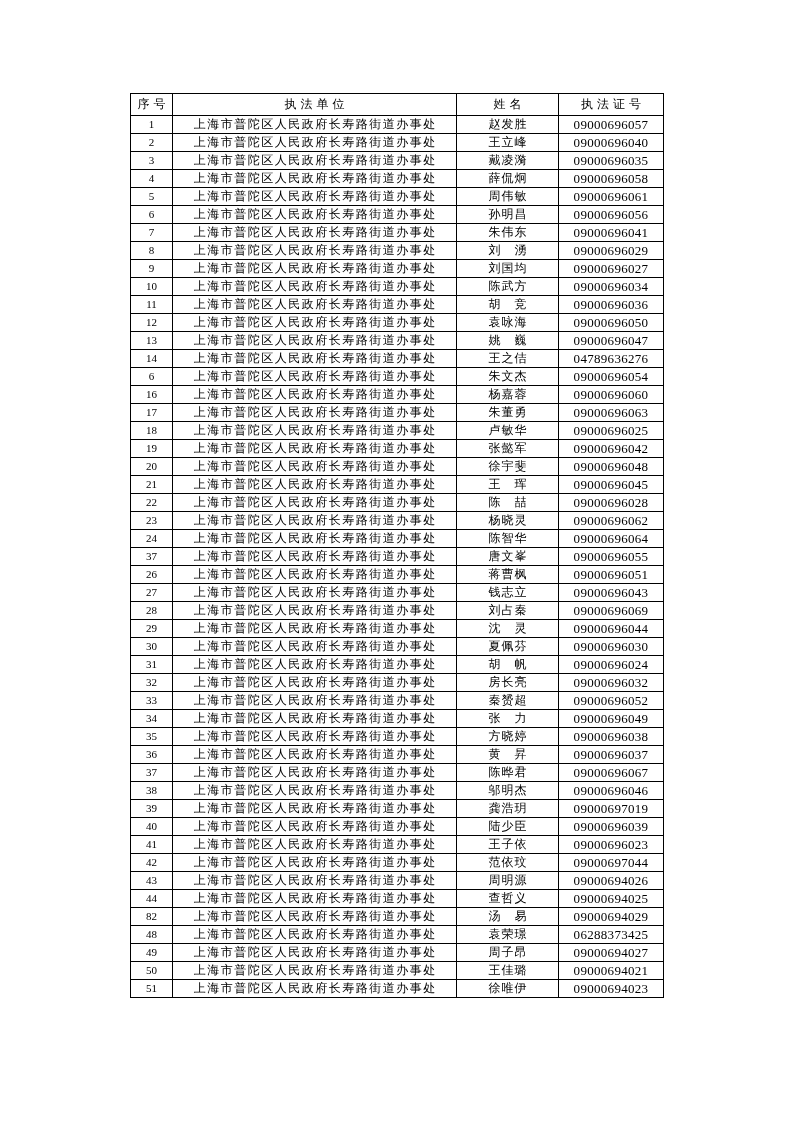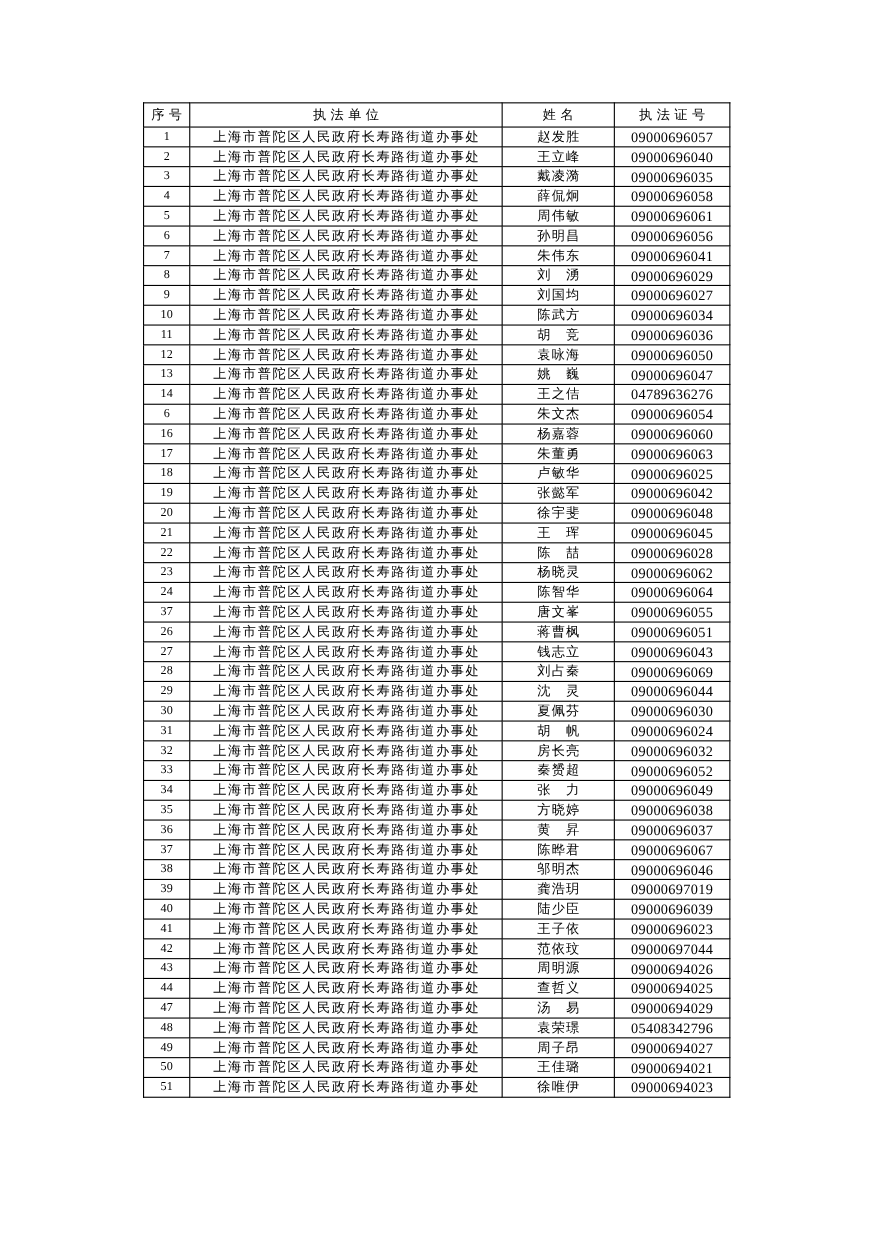--- a/index.html
+++ b/index.html
@@ -347,30 +347,30 @@
           <td class="cell-name">周明源</td>
           <td class="cell-cert">09000694026</td>
         </tr>
         <tr>
           <td class="cell-seq">44</td>
           <td class="cell-unit">上海市普陀区人民政府长寿路街道办事处</td>
           <td class="cell-name">查哲义</td>
           <td class="cell-cert">09000694025</td>
         </tr>
         <tr>
-          <td class="cell-seq">47</td>
+          <td class="cell-seq">82</td>
           <td class="cell-unit">上海市普陀区人民政府长寿路街道办事处</td>
           <td class="cell-name">汤　易</td>
           <td class="cell-cert">09000694029</td>
         </tr>
         <tr>
           <td class="cell-seq">48</td>
           <td class="cell-unit">上海市普陀区人民政府长寿路街道办事处</td>
           <td class="cell-name">袁荣璟</td>
-          <td class="cell-cert">05408342796</td>
+          <td class="cell-cert">06288373425</td>
         </tr>
         <tr>
           <td class="cell-seq">49</td>
           <td class="cell-unit">上海市普陀区人民政府长寿路街道办事处</td>
           <td class="cell-name">周子昂</td>
           <td class="cell-cert">09000694027</td>
         </tr>
         <tr>
           <td class="cell-seq">50</td>
           <td class="cell-unit">上海市普陀区人民政府长寿路街道办事处</td>

